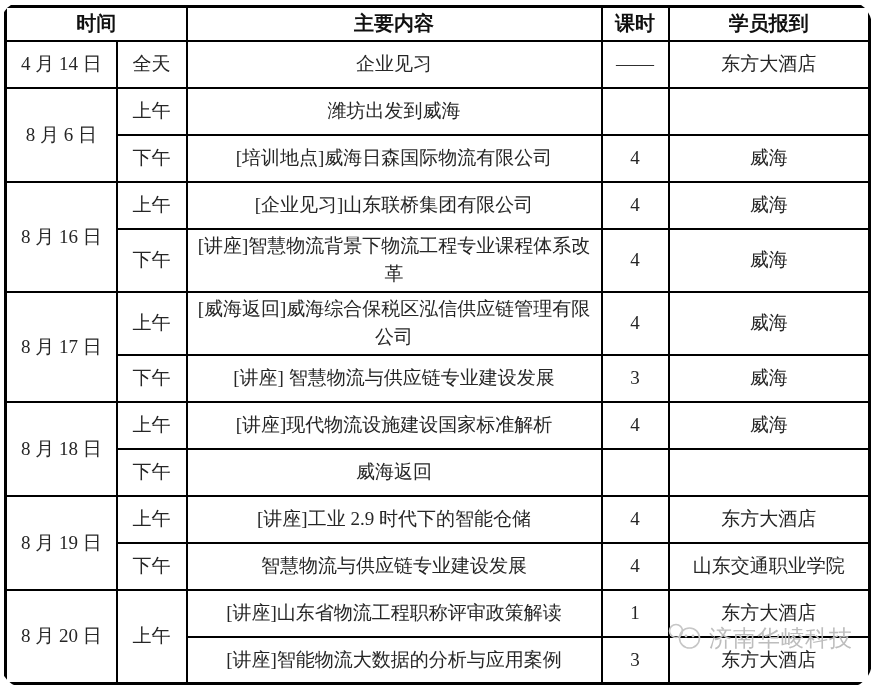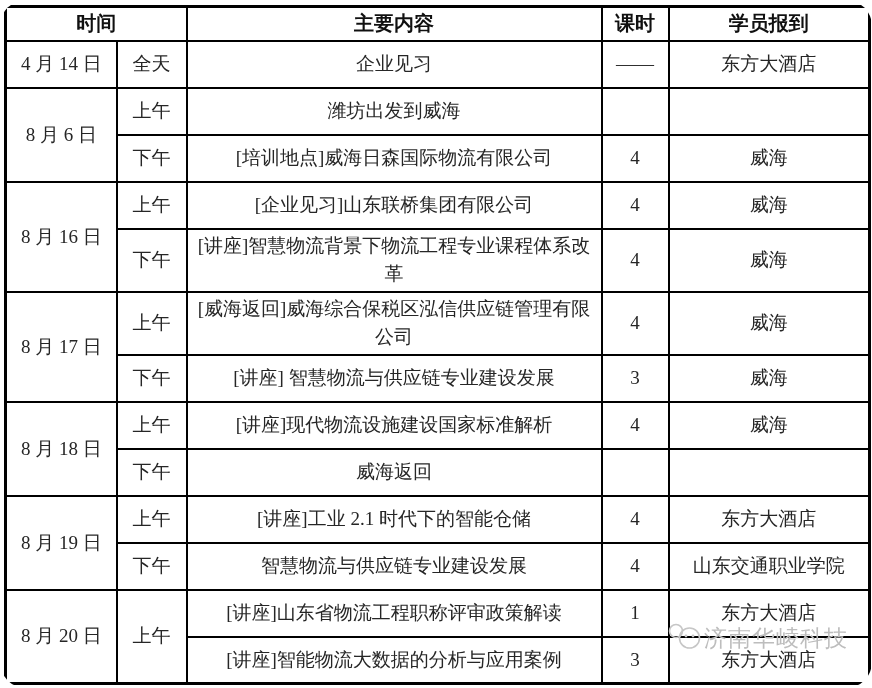--- a/index.html
+++ b/index.html
@@ -41,20 +41,21 @@
   }
   tr.hdr { height: 34px; }
   tr.sg  { height: 47px; }
   tr.tl  { height: 63px; }
   .watermark {
     position: absolute;
     left: 666px; top: 621px;
     height: 34px;
     display: flex;
     align-items: center;
+    gap: 5px;
     z-index: 5;
     pointer-events: none;
   }
   .watermark .wm-text {
     font-size: 23px;
     letter-spacing: 1px;
     color: #bdbdbd;
     white-space: nowrap;
   }
 </style>
@@ -138,21 +139,21 @@
       <tr class="sg">
         <td>下午</td>
         <td>威海返回</td>
         <td></td>
         <td></td>
       </tr>
 
       <tr class="sg">
         <td rowspan="2">8 月 19 日</td>
         <td>上午</td>
-        <td>[讲座]工业 2.1 时代下的智能仓储</td>
+        <td>[讲座]工业 2.9 时代下的智能仓储</td>
         <td>4</td>
         <td>东方大酒店</td>
       </tr>
       <tr class="sg">
         <td>下午</td>
         <td>智慧物流与供应链专业建设发展</td>
         <td>4</td>
         <td>山东交通职业学院</td>
       </tr>
 

